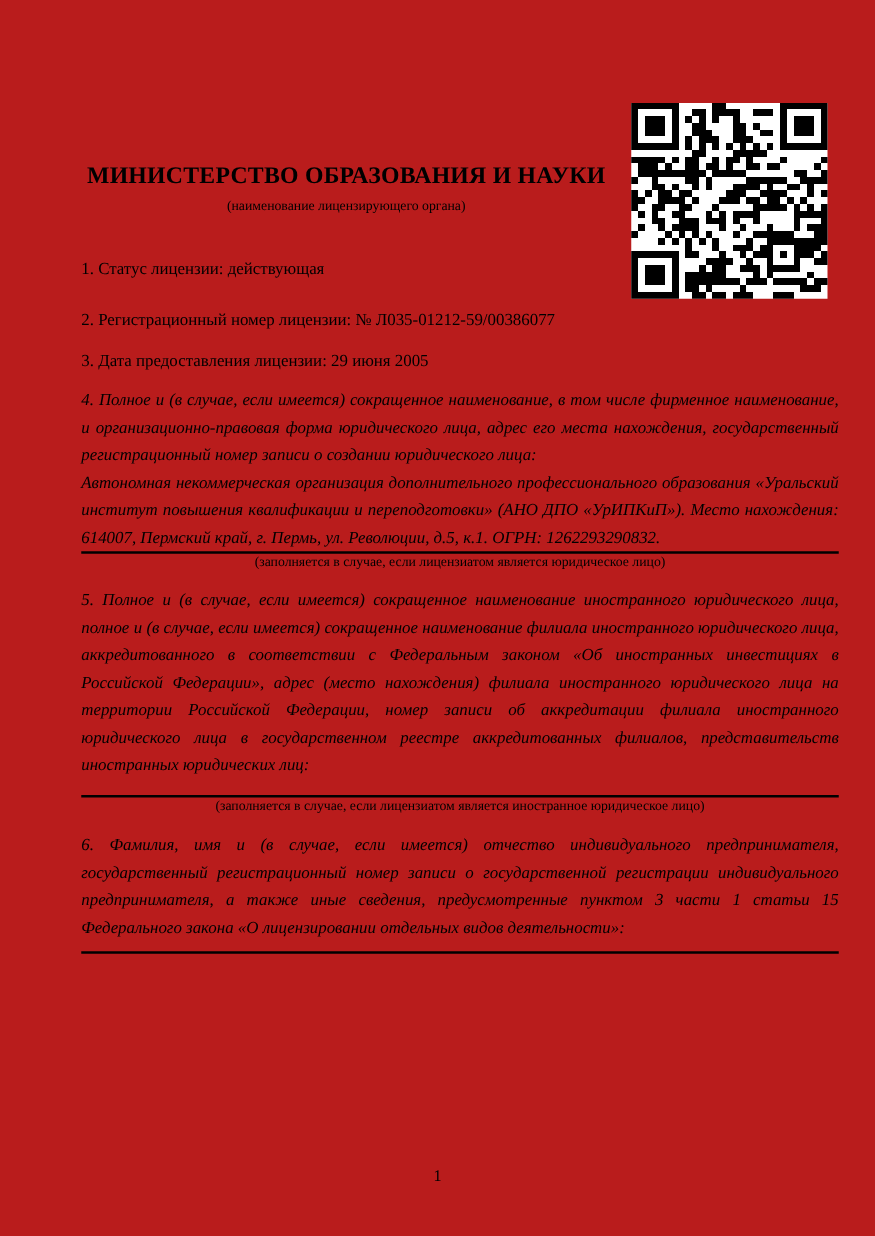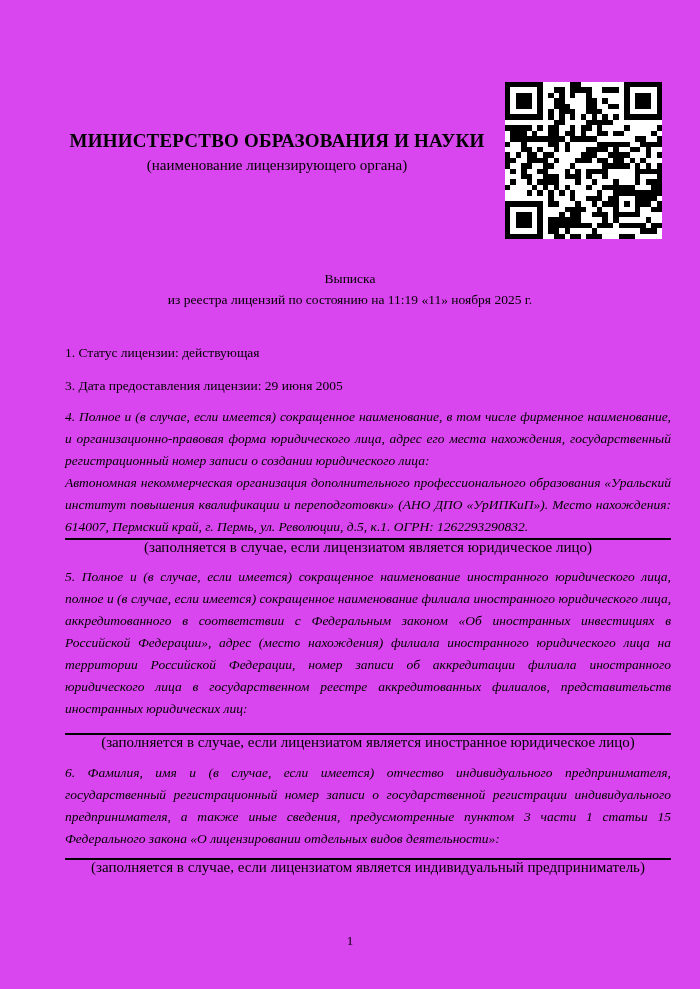--- a/index.html
+++ b/index.html
@@ -1,41 +1,41 @@
 <!DOCTYPE html>
 <html lang="ru"><head>
 <meta charset="utf-8">
 <style>
   * { margin:0; padding:0; box-sizing:border-box; }
   html,body { background:#e8e8e8; }
   .page {
     position:relative;
     width:700px; height:989px;
     margin:0 auto;
-    background:#d946ef;
+    background:#b91c1c;
     color:#000;
     font-family:"Liberation Serif","DejaVu Serif",serif;
     overflow:hidden;
   }
   .qr {
     position:absolute; top:82px; left:505px;
     width:157px; height:157px;
   }
   .authority {
     padding-top:126px;
     margin-left:64px;
     width:426px;
     text-align:center;
   }
   .authority .min-line {
     font-size:19px; font-weight:bold; line-height:30px;
     letter-spacing:.2px;
   }
   .small-caption {
-    font-size:15px; line-height:14px;
+    font-size:11px; line-height:14px;
   }
   .authority .small-caption { margin-top:2px; }
   .doc-title {
     margin-top:96px;
     text-align:center;
     font-size:13.5px; line-height:21px;
   }
   .content {
     margin-left:65px; margin-right:29px;
     font-size:13.5px; line-height:22px;
@@ -489,31 +489,28 @@
       <rect x="21" y="28" width="1" height="1" fill="#000"></rect>
       <rect x="22" y="28" width="1" height="1" fill="#000"></rect>
       <rect x="23" y="28" width="1" height="1" fill="#000"></rect>
     </svg>
 
   <div class="authority">
     <div class="min-line">МИНИСТЕРСТВО ОБРАЗОВАНИЯ И НАУКИ</div>
     <div class="small-caption">(наименование лицензирующего органа)</div>
   </div>
 
-  <div class="doc-title">
-    <div>Выписка</div>
-    <div>из реестра лицензий по состоянию на 11:19 «11» ноября 2025 г.</div>
-  </div>
 
   <div class="content">
 
     <div class="item1">
       <div class="item-line">1. Статус лицензии: действующая</div>
     </div>
 
+    <div class="item2 item-line">2. Регистрационный номер лицензии: № Л035-01212-59/00386077</div>
 
     <div class="item3 item-line">3. Дата предоставления лицензии: 29 июня 2005</div>
 
     <div class="item4">
       <div class="para">4. Полное и (в случае, если имеется) сокращенное наименование, в том числе фирменное наименование, и организационно-правовая форма юридического лица, адрес его места нахождения, государственный регистрационный номер записи о создании юридического лица:</div>
       <div class="para">Автономная некоммерческая организация дополнительного профессионального образования «Уральский институт повышения квалификации и переподготовки» (АНО ДПО «УрИПКиП»). Место нахождения: 614007, Пермский край, г. Пермь, ул. Революции, д.5, к.1. ОГРН: 1262293290832.</div>
       <hr class="rule">
       <div class="small-caption center-cap">(заполняется в случае, если лицензиатом является юридическое лицо)</div>
     </div>
 
@@ -521,20 +518,19 @@
       <div class="para">5. Полное и (в случае, если имеется) сокращенное наименование иностранного юридического лица, полное и (в случае, если имеется) сокращенное наименование филиала иностранного юридического лица, аккредитованного в соответствии с Федеральным законом «Об иностранных инвестициях в Российской Федерации», адрес (место нахождения) филиала иностранного юридического лица на территории Российской Федерации, номер записи об аккредитации филиала иностранного юридического лица в государственном реестре аккредитованных филиалов, представительств иностранных юридических лиц:</div>
       <div class="gap14"></div>
       <hr class="rule">
       <div class="small-caption center-cap">(заполняется в случае, если лицензиатом является иностранное юридическое лицо)</div>
     </div>
 
     <div class="item6">
       <div class="para">6. Фамилия, имя и (в случае, если имеется) отчество индивидуального предпринимателя, государственный регистрационный номер записи о государственной регистрации индивидуального предпринимателя, а также иные сведения, предусмотренные пунктом 3 части 1 статьи 15 Федерального закона «О лицензировании отдельных видов деятельности»:</div>
       <div class="gap8"></div>
       <hr class="rule">
-      <div class="small-caption center-cap">(заполняется в случае, если лицензиатом является индивидуальный предприниматель)</div>
     </div>
 
   </div>
 
   <div class="page-number">1</div>
 
 </div>
 
 </body></html>

